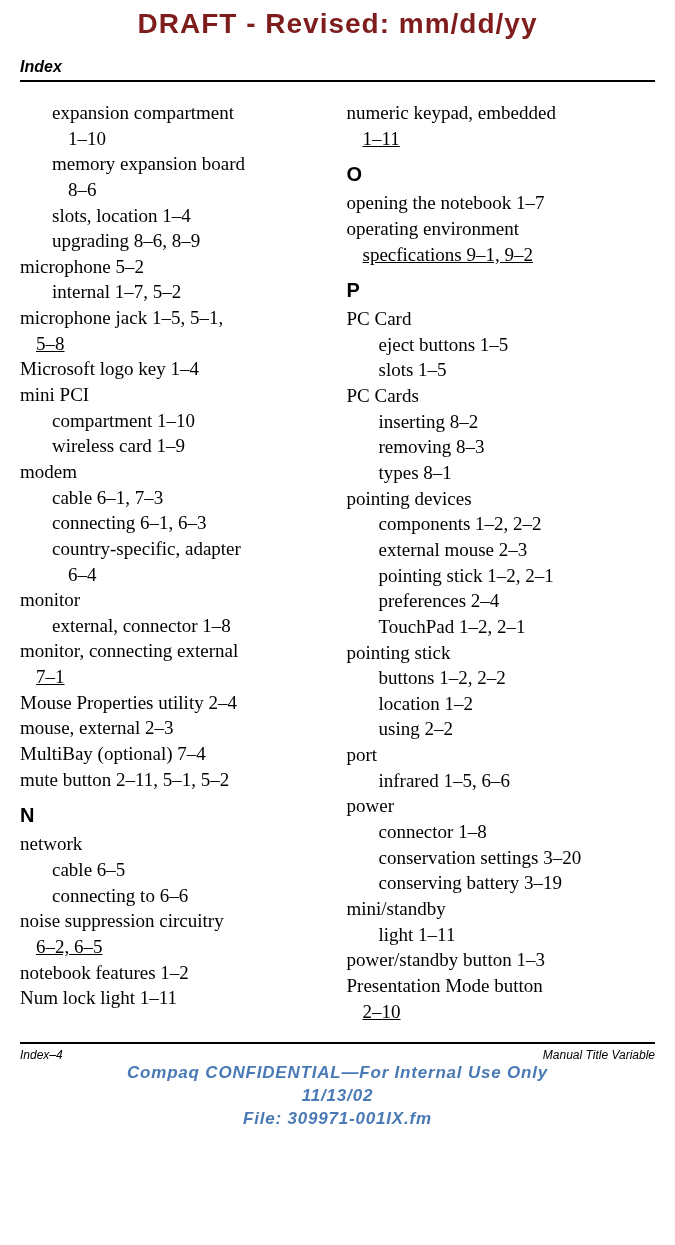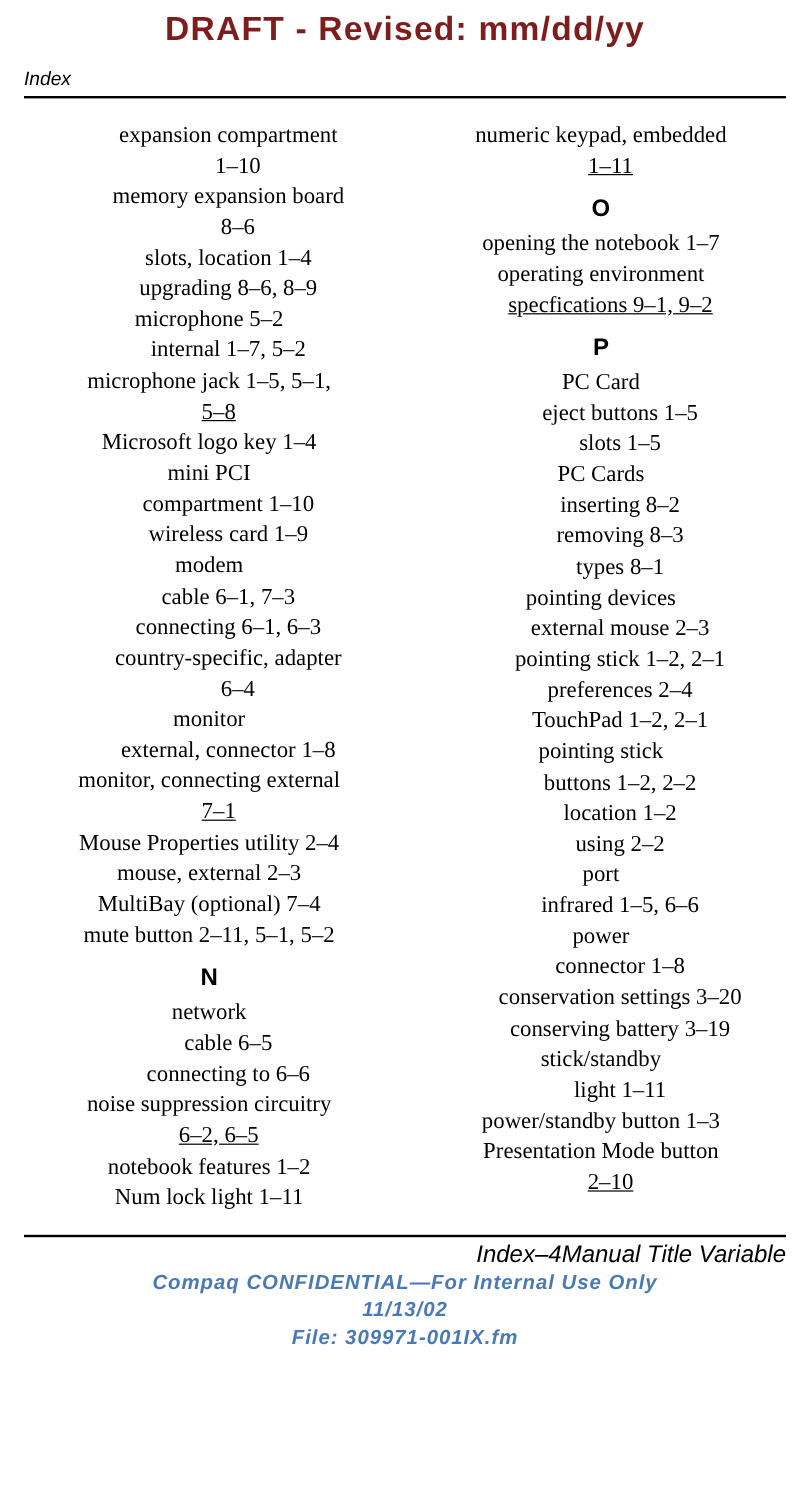--- a/index.html
+++ b/index.html
@@ -1,27 +1,27 @@
 <!DOCTYPE html>
 <html><head>
   <meta charset="utf-8">
   <style>
     body { font-family: Georgia, 'Times New Roman', serif; margin: 0; padding: 0; width: 675px; background: #fff; color: #000; }
     .draft-header { font-family: Arial, Helvetica, sans-serif; font-weight: bold; color: #7f1d1d; font-size: 28px; text-align: center; padding-top: 8px; letter-spacing: 1px; }
-    .page-header { font-family: Arial, Helvetica, sans-serif; font-style: italic; font-size: 16px; margin: 18px 20px 2px 20px; }
+    .page-header { font-family: Arial, Helvetica, sans-serif; font-style: italic; font-size: 16px; margin: 18px 20px 2px 20px; font-weight: bold; }
     .hr-top { border: none; border-top: 2px solid #000; margin: 4px 20px 0 20px; }
-    .content { display: flex; gap: 18px; margin: 18px 20px 0 20px; font-size: 19px; line-height: 1.35; text-align: center; }
+    .content { display: flex; gap: 18px; margin: 18px 20px 0 20px; font-size: 19px; line-height: 1.35; }
     .col { flex: 1; }
     .ent-sub { margin-left: 32px; text-indent: -0px; }
     .ent-subsub { margin-left: 48px; }
     .ent-top { margin-left: 0; }
     .ent-cont { margin-left: 16px; text-decoration: underline; }
     .letter-head { font-family: Arial, Helvetica, sans-serif; font-weight: bold; font-size: 20px; margin-top: 10px; margin-bottom: 2px; }
     .hr-bot { border: none; border-top: 2px solid #000; margin: 18px 20px 0 20px; }
-    .footer-row { display: flex; justify-content: flex-end; font-family: Arial, Helvetica, sans-serif; font-style: italic; font-size: 20px; margin: 4px 20px 0 20px; }
+    .footer-row { display: flex; justify-content: space-between; font-family: Arial, Helvetica, sans-serif; font-style: italic; font-size: 12px; margin: 4px 20px 0 20px; }
     .conf-block { font-family: Arial, Helvetica, sans-serif; font-style: italic; font-weight: bold; color: #4a7ab5; text-align: center; font-size: 17px; letter-spacing: 0.8px; line-height: 1.35; padding-bottom: 8px; }
   </style>
 </head>
 <body>
 
 <div class="draft-header">DRAFT - Revised: mm/dd/yy</div>
 <div class="page-header">Index</div>
 <hr class="hr-top">
 
 <div class="content">
@@ -71,35 +71,36 @@
       <div class="ent-cont">specfications 9–1, 9–2</div>
       <div class="letter-head">P</div>
       <div class="ent-top">PC Card</div>
       <div class="ent-sub">eject buttons 1–5</div>
       <div class="ent-sub">slots 1–5</div>
       <div class="ent-top">PC Cards</div>
       <div class="ent-sub">inserting 8–2</div>
       <div class="ent-sub">removing 8–3</div>
       <div class="ent-sub">types 8–1</div>
       <div class="ent-top">pointing devices</div>
+      <div class="ent-sub">components 1–2, 2–2</div>
       <div class="ent-sub">external mouse 2–3</div>
       <div class="ent-sub">pointing stick 1–2, 2–1</div>
       <div class="ent-sub">preferences 2–4</div>
       <div class="ent-sub">TouchPad 1–2, 2–1</div>
       <div class="ent-top">pointing stick</div>
       <div class="ent-sub">buttons 1–2, 2–2</div>
       <div class="ent-sub">location 1–2</div>
       <div class="ent-sub">using 2–2</div>
       <div class="ent-top">port</div>
       <div class="ent-sub">infrared 1–5, 6–6</div>
       <div class="ent-top">power</div>
       <div class="ent-sub">connector 1–8</div>
       <div class="ent-sub">conservation settings 3–20</div>
       <div class="ent-sub">conserving battery 3–19</div>
-      <div class="ent-top">stick/standby</div>
+      <div class="ent-top">mini/standby</div>
       <div class="ent-sub">light 1–11</div>
       <div class="ent-top">power/standby button 1–3</div>
       <div class="ent-top">Presentation Mode button</div>
       <div class="ent-cont">2–10</div>
     </div>
 </div>
 
 <hr class="hr-bot">
 <div class="footer-row">
   <span>Index–4</span>

